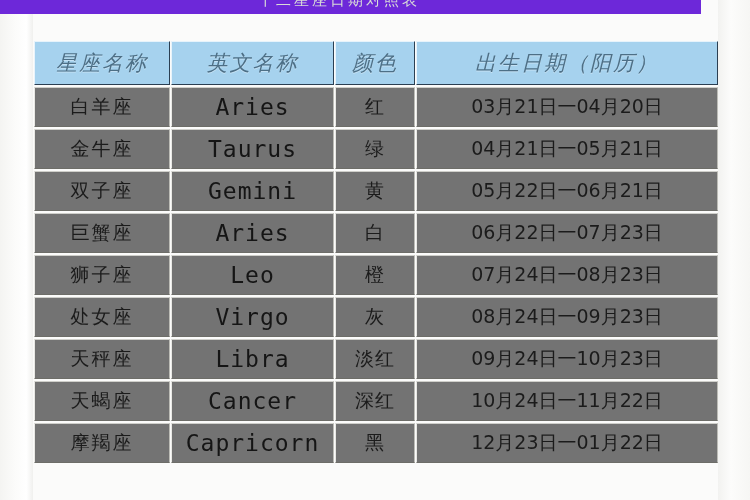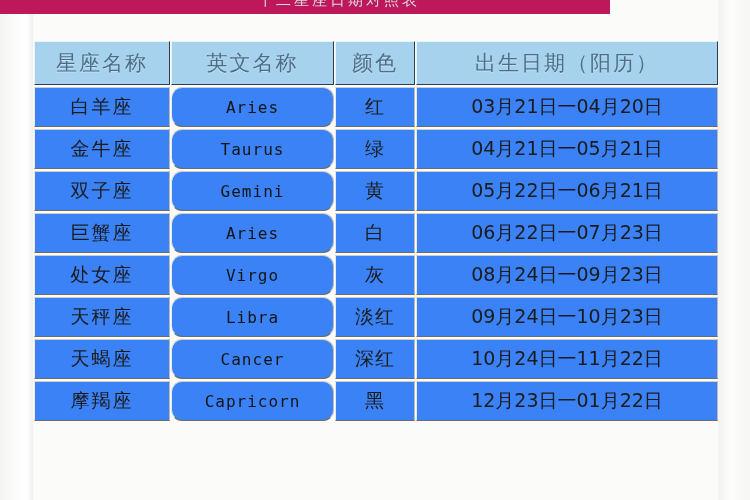--- a/index.html
+++ b/index.html
@@ -13,23 +13,23 @@
     overflow: hidden;
     background: #fbfbfa;
     font-family: "DejaVu Sans", "Liberation Sans", sans-serif;
     position: relative;
   }
 
   
   .top-clip {
     position: absolute;
     left: 0; top: 0;
-    width: 610px; height: 14px;
+    width: 701px; height: 14px;
     overflow: hidden;
-    background: #be185d;
+    background: #6d28d9;
   }
   .top-clip span {
     position: absolute;
     left: 258px;
     top: -9px;
     font-size: 15px;
     letter-spacing: 3px;
     color: #d9dcd8;
     white-space: nowrap;
     font-family: "DejaVu Sans", sans-serif;
@@ -75,46 +75,46 @@
     font-weight: normal;
     text-align: center;
     vertical-align: middle;
     border-top: 1px solid #e7f3fb;
     border-left: 1px solid #e7f3fb;
     border-right: 1px solid #2b3f52;
     border-bottom: 1px solid #2b3f52;
     letter-spacing: 2px;
     font-family: "DejaVu Sans", "Liberation Sans", sans-serif;
     text-shadow: 0 1px 0 rgba(255,255,255,0.35);
+    font-style: italic;
   }
 
   tbody td {
     height: 36px;
-    background: #3b82f6;
+    background: #737373;
     color: #1b1b1b;
     font-size: 19px;
     text-align: center;
     vertical-align: middle;
     border-top: 1px solid #cfcfca;
     border-bottom: 1px solid #6d6d68;
     border-left: 1px solid #e8e8e4;
     border-right: 1px solid #bcbcb6;
     letter-spacing: 1px;
   }
 
   tbody td.cn-name {
     font-size: 19px;
     letter-spacing: 2px;
   }
   tbody td.en-name {
     font-family: "DejaVu Sans Mono", "Liberation Mono", monospace;
-    font-size: 16px;
+    font-size: 23px;
     letter-spacing: 1px;
     color: #151515;
-    border-radius: 11px;
   }
   tbody td.color-name {
     font-size: 19px;
     letter-spacing: 1px;
   }
   tbody td.date-range {
     font-size: 19px;
     letter-spacing: 0px;
   }
 </style>
@@ -163,20 +163,26 @@
           <td class="color-name">黄</td>
           <td class="date-range">05月22日一06月21日</td>
         </tr>
         <tr>
           <td class="cn-name">巨蟹座</td>
           <td class="en-name">Aries</td>
           <td class="color-name">白</td>
           <td class="date-range">06月22日一07月23日</td>
         </tr>
         <tr>
+          <td class="cn-name">狮子座</td>
+          <td class="en-name">Leo</td>
+          <td class="color-name">橙</td>
+          <td class="date-range">07月24日一08月23日</td>
+        </tr>
+        <tr>
           <td class="cn-name">处女座</td>
           <td class="en-name">Virgo</td>
           <td class="color-name">灰</td>
           <td class="date-range">08月24日一09月23日</td>
         </tr>
         <tr>
           <td class="cn-name">天秤座</td>
           <td class="en-name">Libra</td>
           <td class="color-name">淡红</td>
           <td class="date-range">09月24日一10月23日</td>

